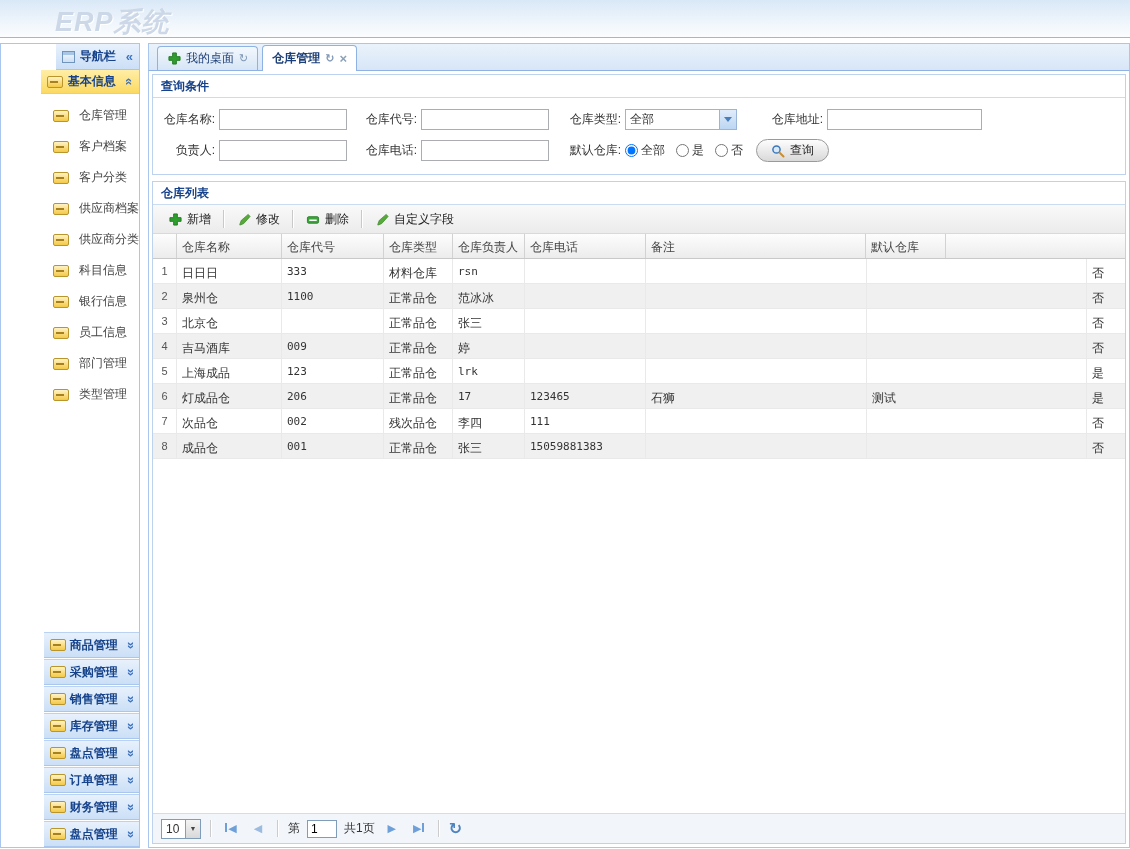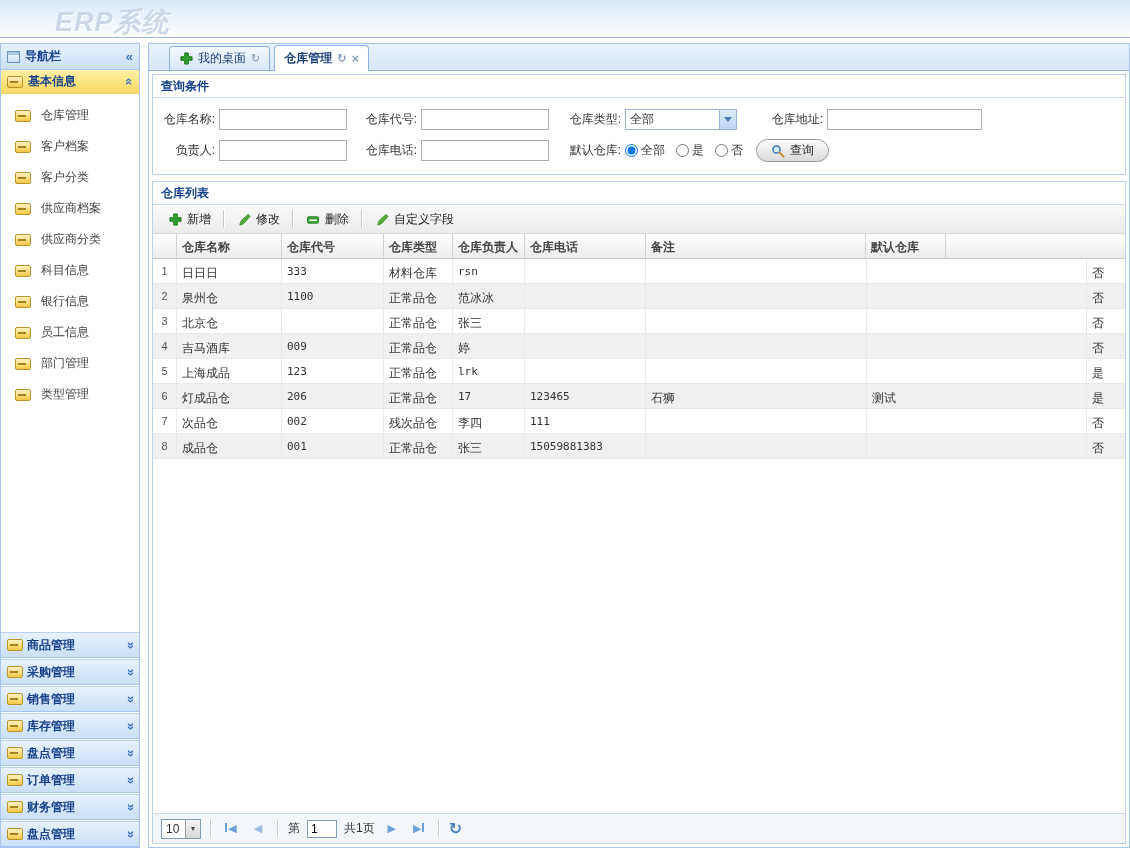--- a/index.html
+++ b/index.html
@@ -10,21 +10,21 @@
   .banner { height:38px; background:linear-gradient(180deg,#d9e8f7 0%,#edf4fb 55%,#fbfdfe 100%);
     border-bottom:1px solid #9db8d6; margin-bottom:5px; }
   .logo { display:inline-block; padding:4px 0 0 55px; font-size:27px; font-style:italic; font-weight:bold;
     color:#ccd8e7; letter-spacing:1px; text-shadow:1px 1px 0 #ffffff; }
 
   
   .layout { display:flex; height:805px; }
 
   
   .sidebar { width:140px; flex:0 0 140px; border:1px solid #a9c7ee; background:#fff;
-    display:flex; flex-direction:column; overflow:hidden; }
+    display:flex; flex-direction:column; overflow:hidden;align-items:flex-end; }
   .sb-header { height:26px; flex:0 0 26px; display:flex; align-items:center; gap:5px; padding:0 6px;
     background:linear-gradient(#e8f1fc,#cbdff6); border-bottom:1px solid #a9c7ee;
     color:#15428b; font-weight:bold; }
   .sb-header .grow, .acc-header .grow, .col-header .grow { flex:1; }
   .win-icon { width:13px; height:12px; border:1px solid #7095bd; background:linear-gradient(#f4f9fe,#cce0f5); position:relative; }
   .win-icon::before { content:""; position:absolute; left:0; top:0; right:0; height:3px; background:#a9c6e6; }
   .chev { display:inline-block; color:#3f74c0; font-weight:bold; font-size:13px; line-height:1; }
   .chev.up { transform:rotate(90deg); }
   .chev.down { transform:rotate(-90deg); }
   .acc-header { height:24px; flex:0 0 24px; display:flex; align-items:center; gap:5px; padding:0 6px;
@@ -34,21 +34,21 @@
     background:linear-gradient(#fff3c4,#f5c946); position:relative; }
   .menu-icon::after { content:""; position:absolute; left:2px; top:4px; width:8px; height:2px; background:#a5811f; }
   .menu { flex:1 1 auto; padding-top:6px; overflow:hidden; }
   .menu-item { height:31px; display:flex; align-items:center; gap:10px; padding-left:14px; color:#444; cursor:pointer; }
   .col-header { height:26px; flex:0 0 26px; display:flex; align-items:center; gap:4px; padding:0 6px;
     background:linear-gradient(#e8f1fc,#cbdff6); border-top:1px solid #b9d2f1; border-bottom:1px solid #a9c7ee;
     margin-top:1px; color:#15428b; font-weight:bold; cursor:pointer; }
 
   
   .main { flex:1; margin-left:8px; display:flex; flex-direction:column; min-width:0; }
-  .tabstrip { height:28px; flex:0 0 28px; display:flex; align-items:flex-end; gap:4px; padding-left:20px;
+  .tabstrip { height:28px; flex:0 0 28px; display:flex; align-items:flex-end; gap:4px; padding-left:8px;
     background:linear-gradient(#eaf2fb,#d7e6f7); border:1px solid #a9c7ee; border-bottom:1px solid #8db2e3; }
   .tab { height:24px; display:flex; align-items:center; gap:5px; padding:0 9px;
     border:1px solid #8db2e3; border-bottom:none; border-radius:4px 4px 0 0;
     background:linear-gradient(#f3f8fd,#d6e5f6); color:#1c3f77; cursor:pointer; white-space:nowrap; }
   .tab.active { background:#fff; font-weight:bold; height:26px; margin-bottom:-1px; position:relative; z-index:2; }
   .tbico { color:#8097b5; font-size:11px; line-height:1; cursor:pointer; }
   .tbico.close { font-size:13px; font-weight:bold; color:#8aa0b8; }
   .icon-svg { display:inline-flex; width:14px; height:14px; align-items:center; justify-content:center; }
   .icon-svg svg { display:block; }
 
@@ -81,21 +81,21 @@
   
   .lpanel { flex:1; display:flex; flex-direction:column; min-height:0; }
   .toolbar { height:29px; flex:0 0 29px; display:flex; align-items:center; padding-left:6px;
     background:linear-gradient(#f9f9f9,#ebebeb); border-bottom:1px solid #d9d9d9; }
   .tb-btn { display:flex; align-items:center; gap:5px; padding:0 9px; height:22px; color:#222; cursor:pointer; border-radius:3px; }
   .tb-sep { width:0; height:18px; border-left:1px solid #c9c9c9; border-right:1px solid #ffffff; margin:0 3px; }
 
   .table-area { flex:1; min-height:0; overflow:hidden; background:#fff; }
   .thead, .tr { display:flex; height:25px; white-space:nowrap; }
   .thead { background:linear-gradient(#fdfdfd,#ececec); border-bottom:1px solid #c9c9c9; }
-  .th { flex:0 0 auto; padding:5px 0 0 5px; color:#444; border-right:1px solid #d2d2d2; overflow:hidden;font-weight:bold; }
+  .th { flex:0 0 auto; padding:5px 0 0 5px; color:#444; border-right:1px solid #d2d2d2; overflow:hidden; }
   .tr { background:#fff; border-bottom:1px solid #e9e9e9; cursor:default; }
   .tr.alt { background:#f0f0f0; }
   .td { flex:0 0 auto; padding:6px 0 0 5px; color:#333; border-right:1px solid #e9e9e9; overflow:hidden; }
   .td.num, .th.num { text-align:center; padding-left:0; color:#555; font-size:11px; }
   .td.mono { font-family:"DejaVu Sans Mono","Liberation Mono",monospace; font-size:11px; }
 
   
   .pagebar { height:30px; flex:0 0 30px; display:flex; align-items:center; gap:7px; padding-left:8px;
     background:#f2f6fb; border-top:1px solid #cfdeef; color:#333; }
   .pgsel { width:40px; height:20px; border:1px solid #7f9db9; background:#fff; display:flex; align-items:center; cursor:pointer; }

